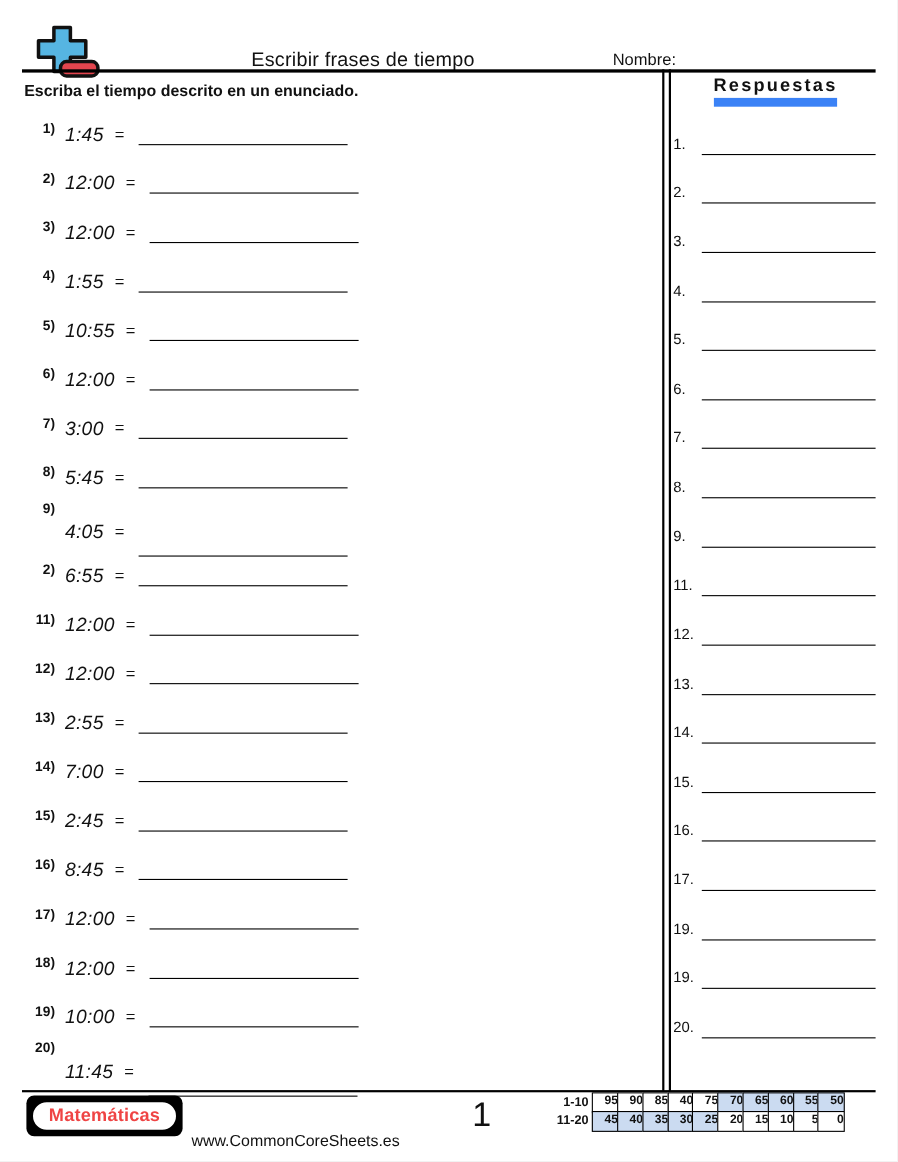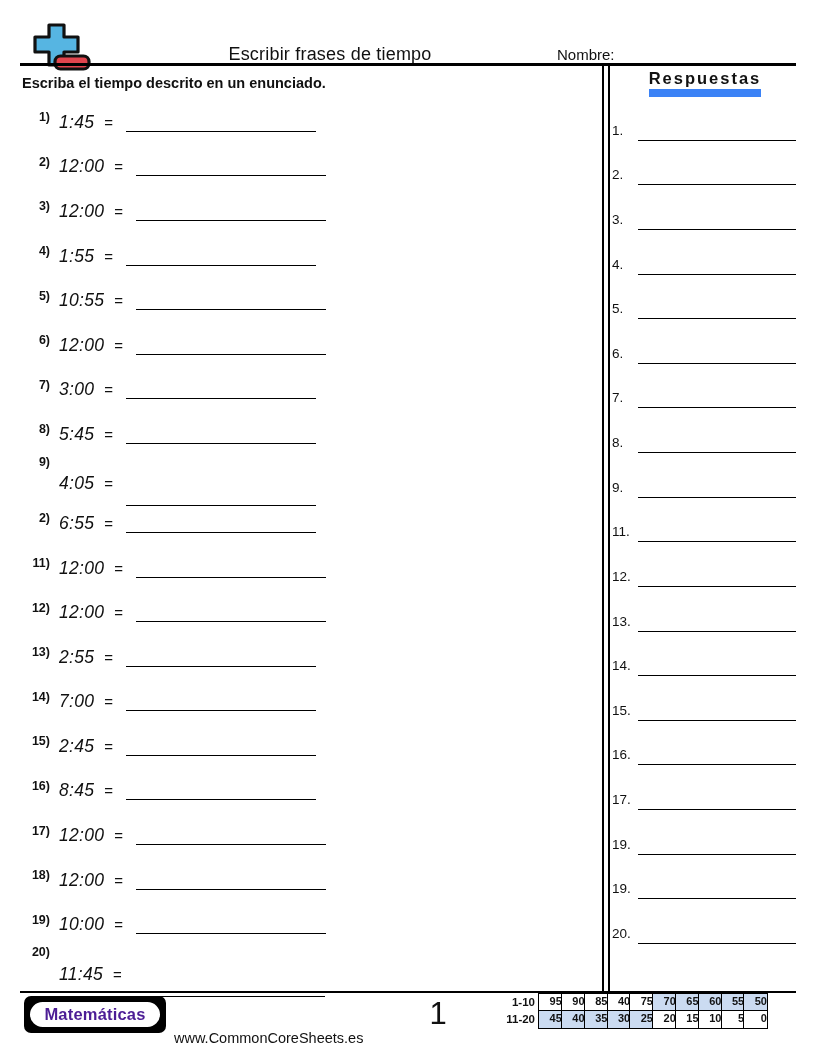--- a/index.html
+++ b/index.html
@@ -49,21 +49,21 @@
 
   
   .footer-line { position:absolute; left:20px; top:991px; width:776px; height:2px; background:#000; }
   .badge {
     position:absolute; left:24px; top:996px; width:142px; height:37px;
     background:#000; border-radius:7px; display:flex; align-items:center; justify-content:center;
   }
   .badge-pill {
     width:134px; height:29px; background:#fff; border:2.5px solid #000; border-radius:15px;
     display:flex; align-items:center; justify-content:center;
-    font-weight:bold; font-size:16.5px; color:#4c1d95; letter-spacing:.2px;
+    font-weight:bold; font-size:16.5px; color:#ef4444; letter-spacing:.2px;
   }
   .website { position:absolute; left:174px; top:1010px; font-size:14.5px;margin-top:20px; }
   .page-number { position:absolute; left:416px; top:996px; width:44px; text-align:center; font-size:31px; }
   .score-table { position:absolute; left:500px; top:993px;font-weight:bold; }
   .score-row { display:flex; height:19px; }
   .score-row + .score-row { margin-top:-1.8px; }
   .score-label { flex:none; width:40px; text-align:right; padding-right:5px; font-size:11.5px; line-height:19px; }
   .score-cell {
     flex:none; width:24.6px; height:19px; border:1.8px solid #000; margin-left:-1.8px;
     text-align:right; font-size:11px; line-height:15px; background:#fff; position:relative;

